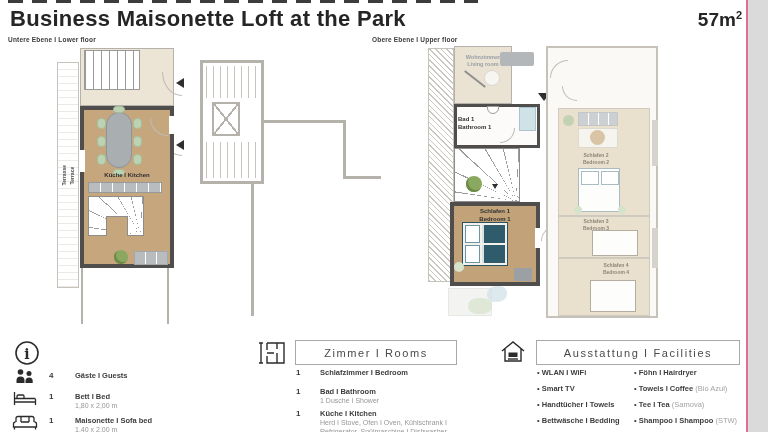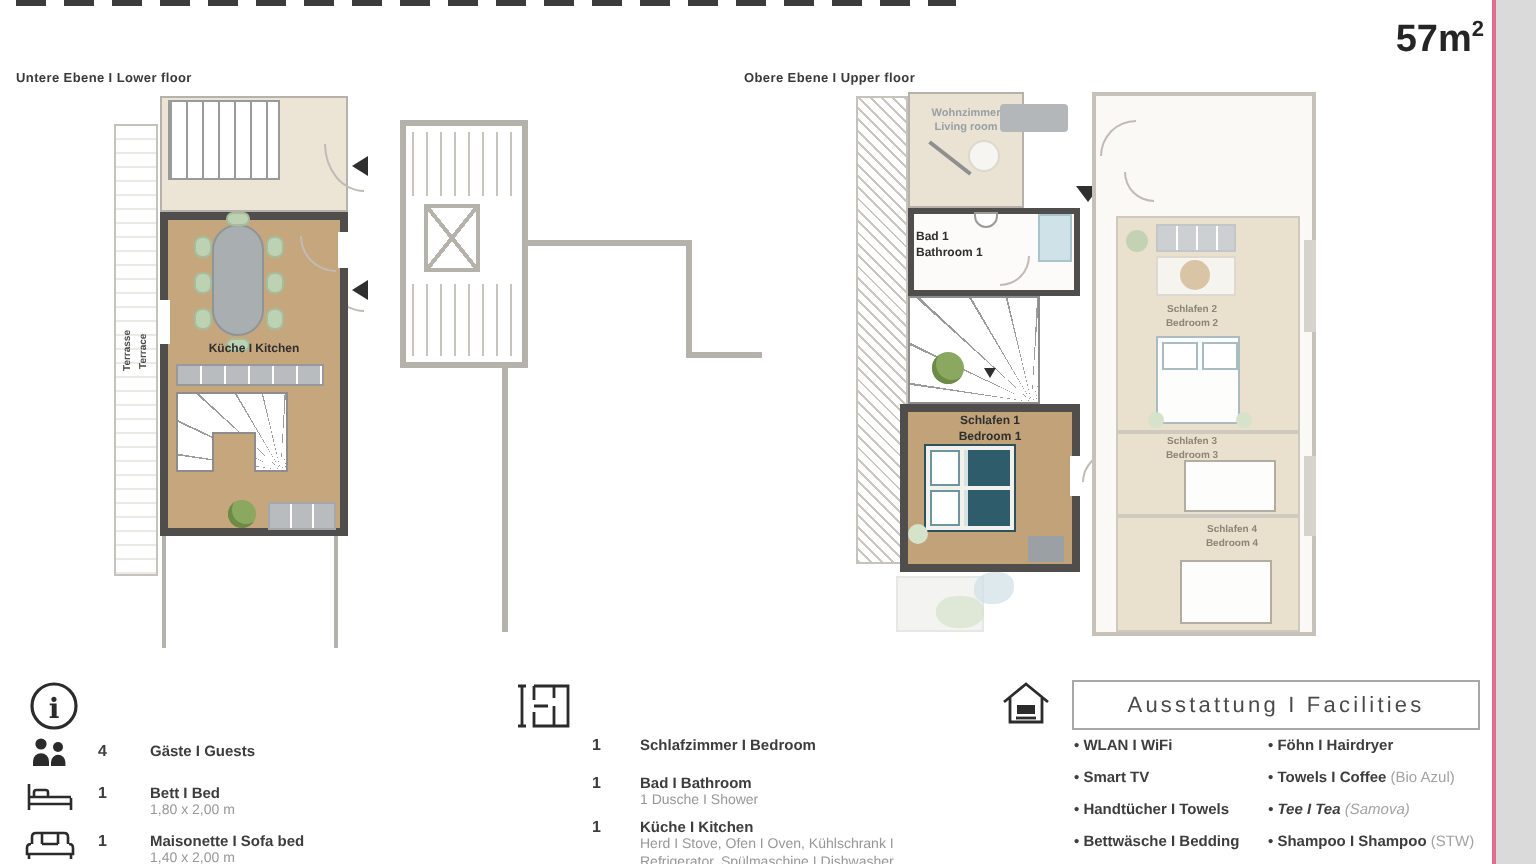--- a/index.html
+++ b/index.html
@@ -70,20 +70,21 @@
   .fac-note{color:#a3a3a3;font-weight:400;}
   svg{display:block;}
 </style>
 </head>
 <body>
 
 <div id="canvas">
 
   <div class="a top-clip" style="left:8px;top:0;width:470px;height:3px;"></div>
 
+  <div class="a title" style="left:10px;top:6px;">Business Maisonette Loft at the Park</div>
   <div class="a area" style="left:692px;top:9px;width:50px;">
     <span>57m</span><sup>2</sup>
   </div>
   <div class="a accent-line" style="left:746px;top:0;width:2px;height:432px;"></div>
   <div class="a gray-strip" style="left:748px;top:0;width:20px;height:432px;"></div>
 
   <div class="a plan-label" style="left:8px;top:36px;">Untere Ebene I Lower floor</div>
 
   <div class="a terrace" style="left:57px;top:62px;width:22px;height:226px;">
     <div class="vtext">Terrasse
@@ -238,20 +239,21 @@
   </div>
   <div class="a qty" style="left:49px;top:416px;">1</div>
   <div class="a item-label" style="left:75px;top:416px;">Maisonette I Sofa bed</div>
   <div class="a item-sub" style="left:75px;top:425px;">1,40 x 2,00 m</div>
 
   <div class="a" style="left:257px;top:340px;">
     <svg width="30" height="26" viewBox="0 0 30 26" fill="none" stroke="#2b2b2b" stroke-width="1.4">
         <path d="M4 3 V23 M2 3 H6 M2 23 H6 M10 3 H27 V23 H10 V16 M10 3 V10 M10 13 H17 M20 3 V9 M20 13 V23"></path>
       </svg>
   </div>
+  <div class="a section-header" style="left:295px;top:340px;width:162px;height:25px;">Zimmer I Rooms</div>
 
   <div class="a qty" style="left:296px;top:368px;">1</div>
   <div class="a item-label" style="left:320px;top:368px;">Schlafzimmer I Bedroom</div>
 
   <div class="a qty" style="left:296px;top:387px;">1</div>
   <div class="a item-label" style="left:320px;top:387px;">Bad I Bathroom</div>
   <div class="a item-sub" style="left:320px;top:396px;">1 Dusche I  Shower</div>
 
   <div class="a qty" style="left:296px;top:409px;">1</div>
   <div class="a item-label" style="left:320px;top:409px;">Küche I Kitchen</div>
@@ -266,16 +268,16 @@
   </div>
   <div class="a section-header" style="left:536px;top:340px;width:204px;height:25px;">Ausstattung I Facilities</div>
 
   <div class="a fac-item" style="left:537px;top:368px;">WLAN I WiFi</div>
   <div class="a fac-item" style="left:537px;top:384px;">Smart TV</div>
   <div class="a fac-item" style="left:537px;top:400px;">Handtücher I Towels</div>
   <div class="a fac-item" style="left:537px;top:416px;">Bettwäsche I Bedding</div>
 
   <div class="a fac-item" style="left:634px;top:368px;"><span>Föhn I Hairdryer</span> <span class="fac-note"></span></div>
   <div class="a fac-item" style="left:634px;top:384px;"><span>Towels I Coffee</span> <span class="fac-note">(Bio Azul)</span></div>
-  <div class="a fac-item" style="left:634px;top:400px;font-style:italic;"><span>Tee I Tea</span> <span class="fac-note">(Samova)</span></div>
+  <div class="a fac-item" style="left:634px;top:400px;"><span>Tee I Tea</span> <span class="fac-note">(Samova)</span></div>
   <div class="a fac-item" style="left:634px;top:416px;"><span>Shampoo I Shampoo</span> <span class="fac-note">(STW)</span></div>
 
 </div>
 
 </body></html>

